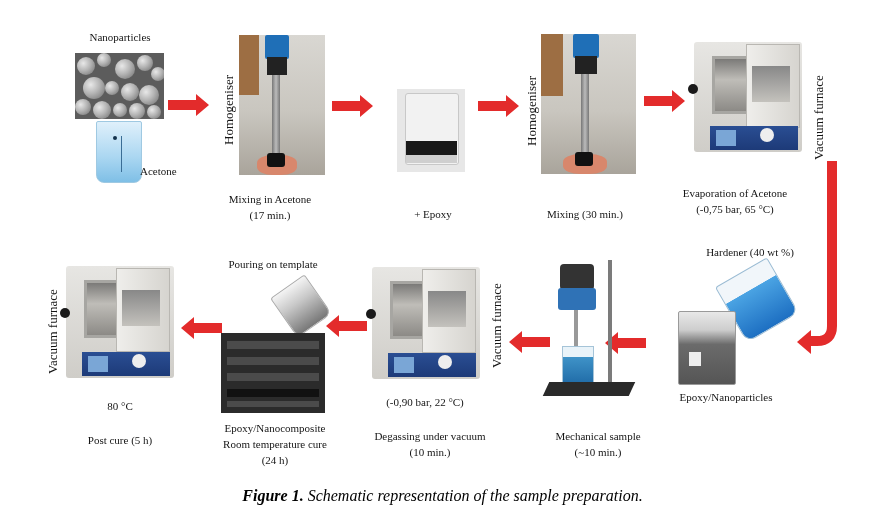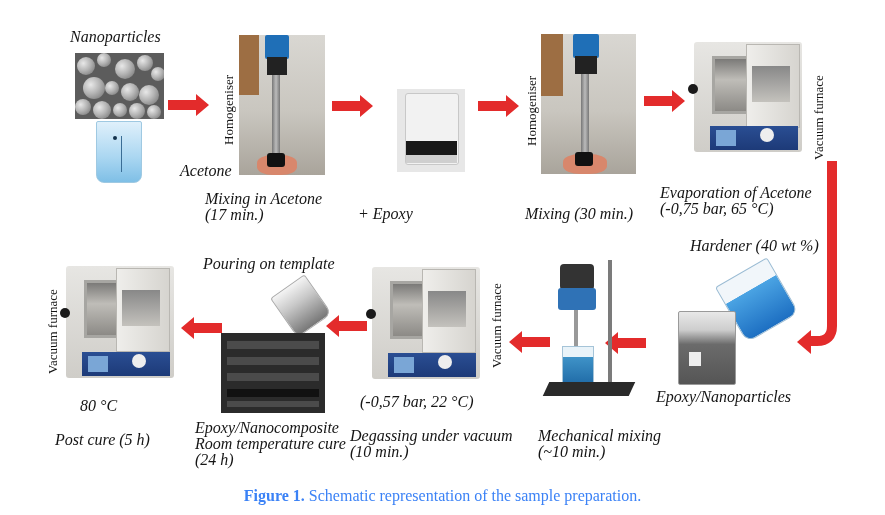--- a/index.html
+++ b/index.html
@@ -1,25 +1,25 @@
 <!DOCTYPE html>
 <html><head>
 <meta charset="utf-8">
 <style>
   html, body { margin:0; padding:0; background:#ffffff; }
   body { width:885px; height:515px; position:relative; overflow:hidden;
          font-family:"Liberation Serif","DejaVu Serif",serif; color:#111; }
   .abs { position:absolute; }
-  .lbl { position:absolute; font-size:16px; line-height:16px; text-align:left; white-space:nowrap; color:#151515;font-style:italic; }
+  .lbl { position:absolute; font-size:11px; line-height:16px; text-align:center; white-space:nowrap; color:#151515; }
   .vlbl { position:absolute; font-size:13px; white-space:nowrap; color:#151515;
           transform:rotate(-90deg); transform-origin:left top; }
   .photo { position:absolute; overflow:hidden; }
   .arrow { position:absolute; }
   .caption { position:absolute; left:0; width:885px; top:487px; text-align:center;
-             font-size:16px; color:#3b82f6; }
+             font-size:16px; font-style:italic; color:#000000; }
   .caption b { font-weight:bold; }
   
   .sem { background:#5c5c5c; }
   .ball { position:absolute; border-radius:50%;
           background:radial-gradient(circle at 35% 35%, #e8e8e8 0%, #b4b4b4 45%, #6a6a6a 100%); }
   
   .beaker-blue { background:linear-gradient(180deg,#dff0fb 0%,#a9d6f1 60%,#7fbfe6 100%); border:1px solid #9fc9e2; border-radius:2px 2px 8px 8px; }
   
   .homog { background:linear-gradient(180deg,#d9d7d2 0%,#c9c6bf 55%,#a9a49b 100%); }
   
@@ -45,21 +45,21 @@
   <div class="ball" style="left:0px;top:46px;width:16px;height:16px;"></div>
   <div class="ball" style="left:18px;top:48px;width:18px;height:18px;"></div>
   <div class="ball" style="left:38px;top:50px;width:14px;height:14px;"></div>
   <div class="ball" style="left:54px;top:50px;width:16px;height:16px;"></div>
   <div class="ball" style="left:72px;top:52px;width:14px;height:14px;"></div>
 </div>
 <div class="abs beaker-blue" style="left:96px;top:121px;width:44px;height:60px;">
   <div class="abs" style="left:24px;top:14px;width:10px;height:36px;border-left:1px solid #3a6d95;"></div>
   <div class="abs" style="left:16px;top:14px;width:4px;height:4px;border-radius:50%;background:#14324c;"></div>
 </div>
-<div class="lbl" style="left:140px;top:163px;margin-left:40px;">Acetone</div>
+<div class="lbl" style="left:140px;top:163px;">Acetone</div>
 
 <svg class="arrow" style="left:166px;top:93px;" width="44" height="24">
   <polygon points="2,7 30,7 30,1 43,12 30,23 30,17 2,17" fill="#e32b2b"></polygon>
 </svg>
 
 <div class="vlbl" style="left:221px;top:145px;">Homogeniser</div>
 <div class="photo homog" style="left:239px;top:35px;width:86px;height:140px;">
   <div class="abs" style="left:0;top:0;width:20px;height:60px;background:#9d6e43;"></div>
   <div class="abs" style="left:26px;top:0;width:24px;height:24px;background:#1f6fb7;border-radius:2px;"></div>
   <div class="abs" style="left:28px;top:22px;width:20px;height:18px;background:#222;"></div>
@@ -118,60 +118,60 @@
 <div class="lbl" style="left:660px;top:185px;width:150px;">
   <div>Evaporation of Acetone</div>
   <div>(-0,75 bar, 65 °C)</div>
 </div>
 
 <svg class="arrow" style="left:795px;top:158px;" width="50" height="200">
   <path d="M37,3 L37,168 Q37,183 22,183 L14,183" fill="none" stroke="#e32b2b" stroke-width="10"></path>
   <polygon points="16,172 2,184 16,196" fill="#e32b2b"></polygon>
 </svg>
 
-<div class="lbl" style="left:690px;top:238px;width:120px;">Hardener (40 wt %)</div>
+<div class="lbl" style="left:690px;top:244px;width:120px;">Hardener (40 wt %)</div>
 <div class="abs" style="left:727px;top:268px;width:58px;height:62px;transform:rotate(-30deg);border-radius:3px 3px 10px 10px;background:linear-gradient(180deg,#f1f6fa 0%,#f1f6fa 30%,#4aa3e3 31%,#1d6fc2 100%);border:1px solid #9bbcd4;"></div>
 <div class="abs" style="left:678px;top:311px;width:56px;height:72px;background:linear-gradient(180deg,#e8e8e8 0%,#cdcdcd 25%,#6b6b6b 45%,#555 100%);border:1px solid #9a9a9a;border-radius:2px;">
   <div class="abs" style="left:10px;top:40px;width:12px;height:14px;background:#eee;"></div>
 </div>
 <div class="lbl" style="left:656px;top:389px;width:140px;">Epoxy/Nanoparticles</div>
 
 <svg class="arrow" style="left:604px;top:331px;" width="44" height="24">
   <polygon points="42,7 14,7 14,1 1,12 14,23 14,17 42,17" fill="#e32b2b"></polygon>
 </svg>
 
 <div class="abs" style="left:540px;top:258px;width:100px;height:150px;">
   <div class="abs" style="left:68px;top:2px;width:4px;height:130px;background:#7b7b7b;"></div>
   <div class="abs" style="left:20px;top:6px;width:34px;height:26px;background:#333;border-radius:4px;"></div>
   <div class="abs" style="left:18px;top:30px;width:38px;height:22px;background:#2f72b6;border-radius:3px;"></div>
   <div class="abs" style="left:34px;top:52px;width:4px;height:50px;background:#999;"></div>
   <div class="abs" style="left:22px;top:88px;width:30px;height:38px;background:linear-gradient(180deg,#e9f3f9 0%,#e9f3f9 25%,#3f93c8 26%,#1f6aa6 100%);border:1px solid #a5c4d8;"></div>
   <div class="abs" style="left:6px;top:124px;width:86px;height:14px;background:#2a2a2a;transform:skewX(-25deg);"></div>
 </div>
 <div class="lbl" style="left:538px;top:428px;width:120px;">
-  <div>Mechanical mixing</div>
+  <div>Mechanical sample</div>
   <div>(~10 min.)</div>
 </div>
 
 <svg class="arrow" style="left:508px;top:330px;" width="44" height="24">
   <polygon points="42,7 14,7 14,1 1,12 14,23 14,17 42,17" fill="#e32b2b"></polygon>
 </svg>
 
 <div class="abs" style="left:368px;top:265px;width:118px;height:122px;">
   <div class="abs oven-body" style="left:4px;top:2px;width:108px;height:112px;"></div>
   <div class="abs oven-window" style="left:22px;top:16px;width:80px;height:52px;"></div>
   <div class="abs oven-door" style="left:54px;top:4px;width:52px;height:82px;"></div>
   <div class="abs" style="left:60px;top:26px;width:38px;height:36px;background:linear-gradient(180deg,#888,#c4c2bd);"></div>
   <div class="abs oven-panel" style="left:20px;top:88px;width:88px;height:24px;"></div>
   <div class="abs" style="left:26px;top:92px;width:20px;height:16px;background:#7aa6d6;"></div>
   <div class="abs" style="left:70px;top:90px;width:14px;height:14px;border-radius:50%;background:#eee;"></div>
   <div class="abs" style="left:-2px;top:44px;width:10px;height:10px;border-radius:50%;background:#1a1a1a;"></div>
 </div>
 <div class="vlbl" style="left:489px;top:368px;">Vacuum furnace</div>
-<div class="lbl" style="left:360px;top:394px;width:130px;">(-0,57 bar, 22 °C)</div>
+<div class="lbl" style="left:360px;top:394px;width:130px;">(-0,90 bar, 22 °C)</div>
 <div class="lbl" style="left:350px;top:428px;width:160px;">
   <div>Degassing under vacuum</div>
   <div>(10 min.)</div>
 </div>
 
 <svg class="arrow" style="left:325px;top:314px;" width="44" height="24">
   <polygon points="42,7 14,7 14,1 1,12 14,23 14,17 42,17" fill="#e32b2b"></polygon>
 </svg>
 
 <div class="lbl" style="left:203px;top:256px;width:140px;">Pouring on template</div>

